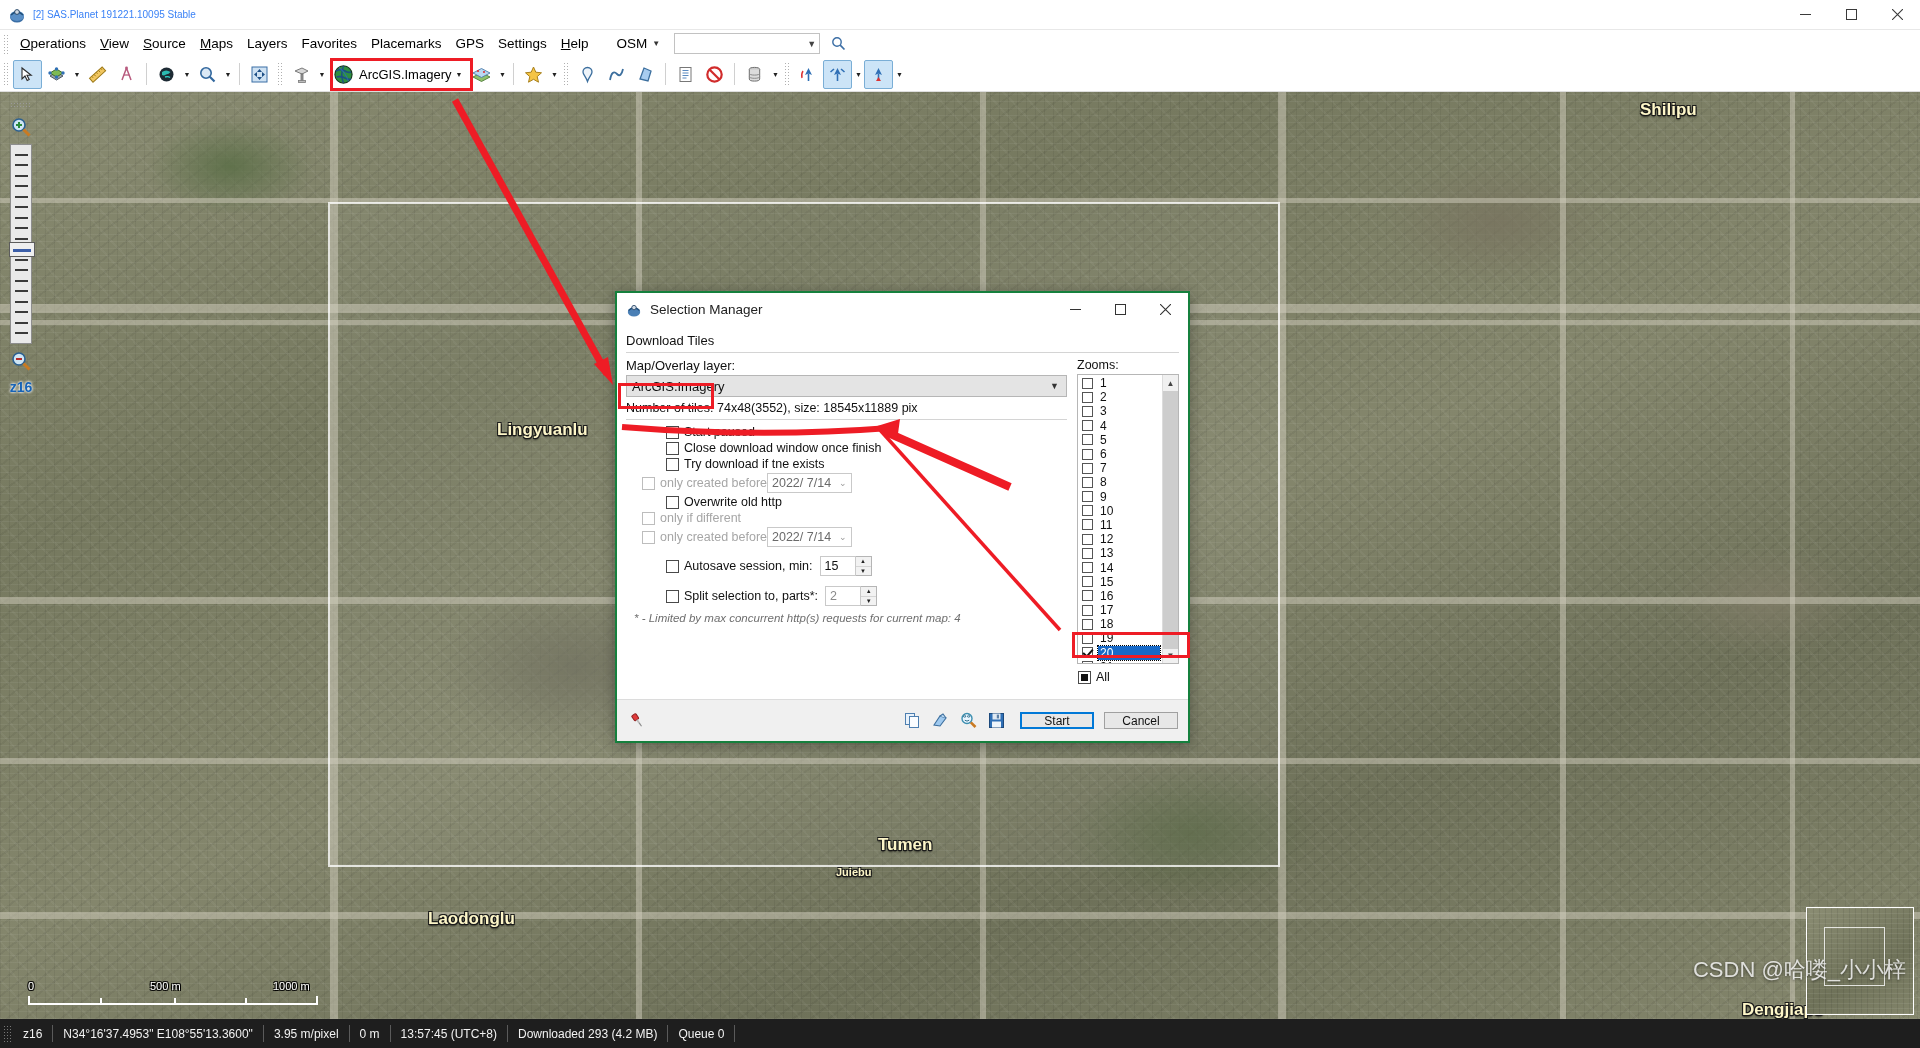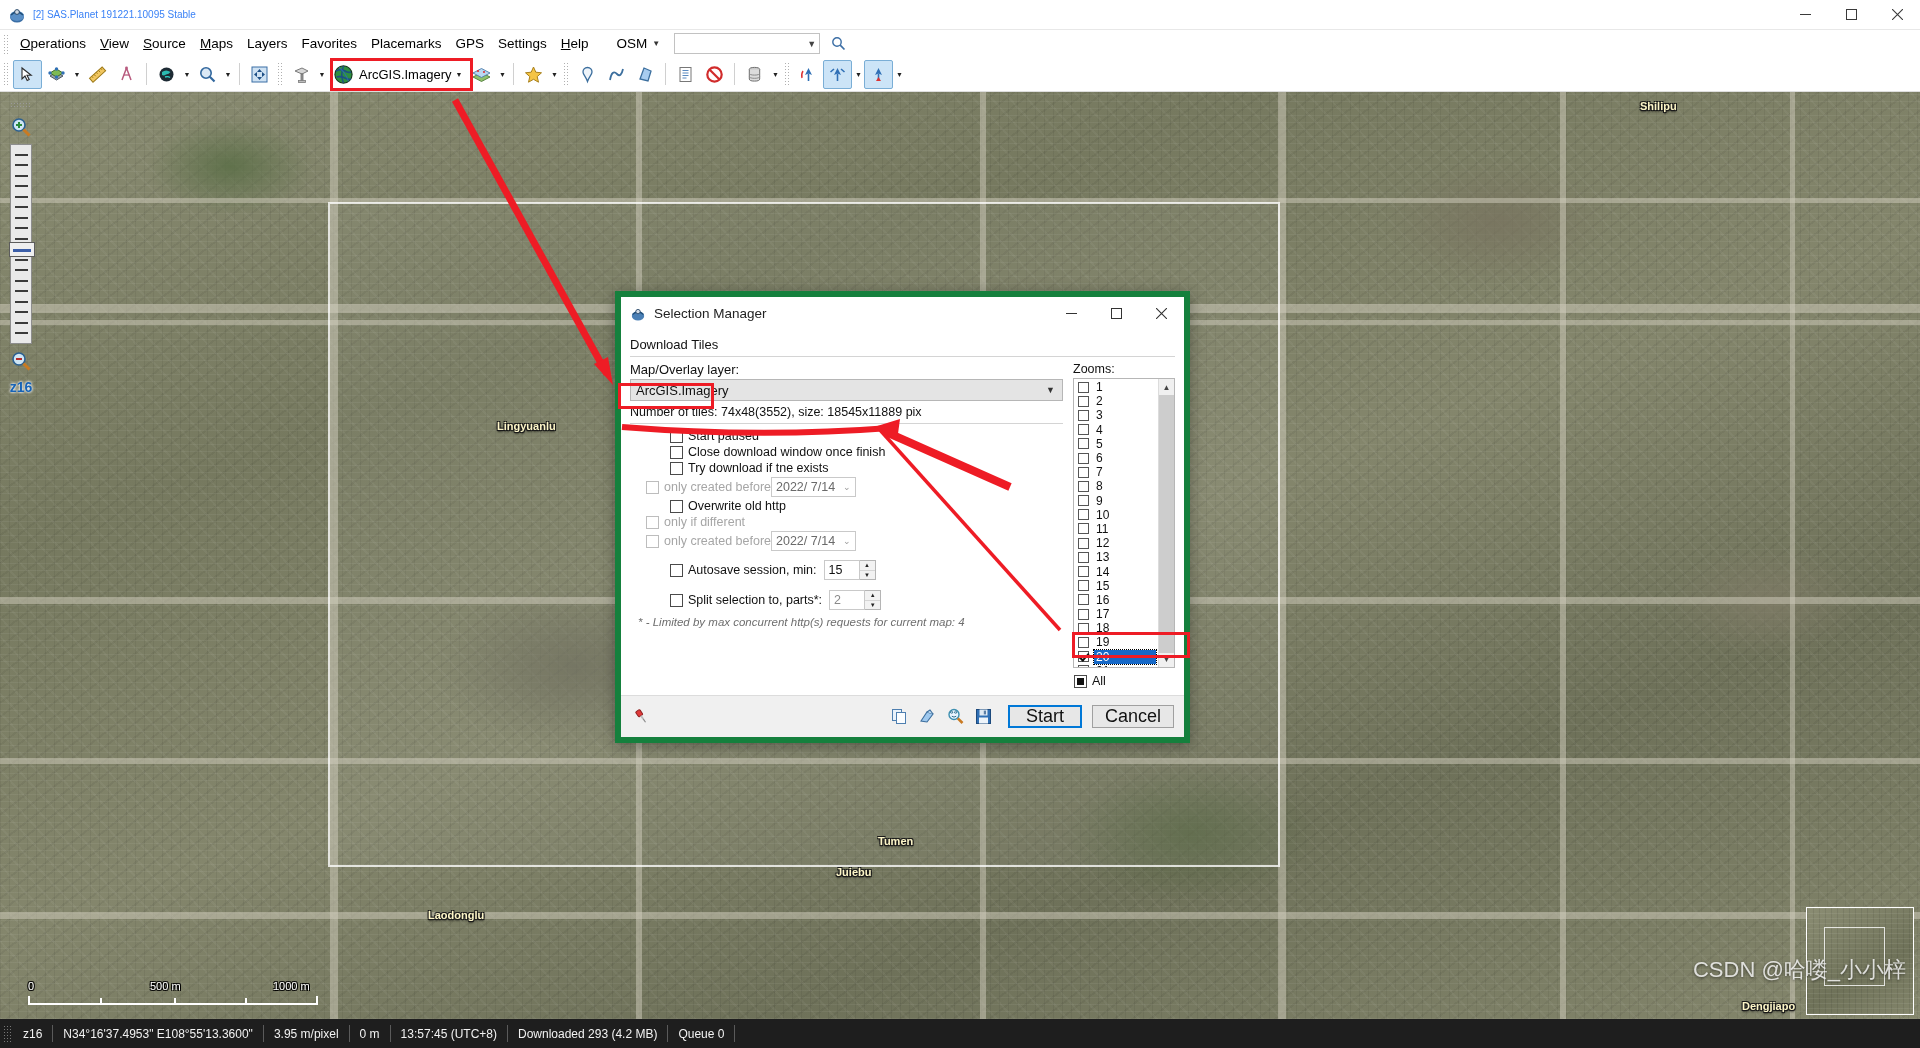--- a/index.html
+++ b/index.html
@@ -137,21 +137,21 @@
     position: absolute; background: rgba(210,206,190,.50);
   }
   
   #selection-rect {
     position: absolute; left: 328px; top: 110px; width: 952px; height: 665px;
     border: 2px solid rgba(255,255,255,.78);
     background: rgba(255,255,255,0.045);
     z-index: 5;
   }
   .map-label {
-    position: absolute; color: #fdf6c8; font-size: 11px; font-weight: bold;
+    position: absolute; color: #fdf6c8; font-size: 17px; font-weight: bold;
     text-shadow: -1px -1px 0 #1a1a1a, 1px -1px 0 #1a1a1a, -1px 1px 0 #1a1a1a,
                  1px 1px 0 #1a1a1a, 0 2px 2px rgba(0,0,0,.7);
     white-space: nowrap; z-index: 8;
     font-family: "Liberation Sans", sans-serif;
   }
 
   
   #zoomctl { position: absolute; left: 4px; top: 10px; width: 34px; z-index: 20; }
   #zoomctl .grip-h {
     width: 22px; height: 6px; margin: 0 auto 5px;
@@ -213,21 +213,21 @@
   #watermark {
     position: absolute; right: 14px; bottom: 34px; z-index: 30;
     color: rgba(255,255,255,.80); font-size: 22px; white-space: nowrap;
     text-shadow: 0 1px 3px rgba(0,0,0,.55);
     font-family: "Liberation Sans", sans-serif;
   }
 
   
   #dialog {
     position: absolute; left: 615px; top: 291px; width: 575px; height: 452px;
-    background: #84cc16; border: 6px solid #15803d;
+    background: #84cc16; border: 2px solid #15803d;
     box-shadow: 0 3px 14px rgba(0,0,0,.35);
     z-index: 50;
     display: flex; flex-direction: column;
   }
   #dlg-title {
     height: 33px; display: flex; align-items: center; background: #ffffff;
   }
   #dlg-title .dt-icon { width: 16px; height: 16px; margin-left: 9px; margin-right: 8px; }
   #dlg-title .dt-text { font-size: 13.5px; color: #222; }
   #dlg-title .dt-spacer { flex: 1; }
@@ -328,21 +328,21 @@
   #all-row { display: flex; align-items: center; margin-top: 6px; font-size: 12.5px; padding-left: 1px;}
 
   #dlg-footer {
     height: 42px; background: #f0f0f0; border-top: 1px solid #dcdcdc;
     display: flex; align-items: center; padding: 0 10px;
   }
   #dlg-footer .pin { width: 20px; height: 20px; display:flex;align-items:center;justify-content:center;}
   #dlg-footer .spacer { flex: 1; }
   .ficon { width: 24px; height: 24px; display:flex;align-items:center;justify-content:center; margin: 0 2px;}
   .dbtn {
-    height: 23px; min-width: 74px; padding: 4px 12px; font-size: 18px; color: #111;
+    height: 17px; min-width: 74px; padding: 4px 12px; font-size: 12px; color: #111;
     background: #e7e7e7; border: 1px solid #a0a0a0;
     display: flex; align-items: center; justify-content: center; margin-left: 10px;
   }
   .dbtn.primary { background: #e7e7e7; border: 2px solid #0078d7; }
 
   
   #arrows { position: absolute; inset: 0; pointer-events: none; z-index: 55; }
 </style>
 </head>
 <body>

